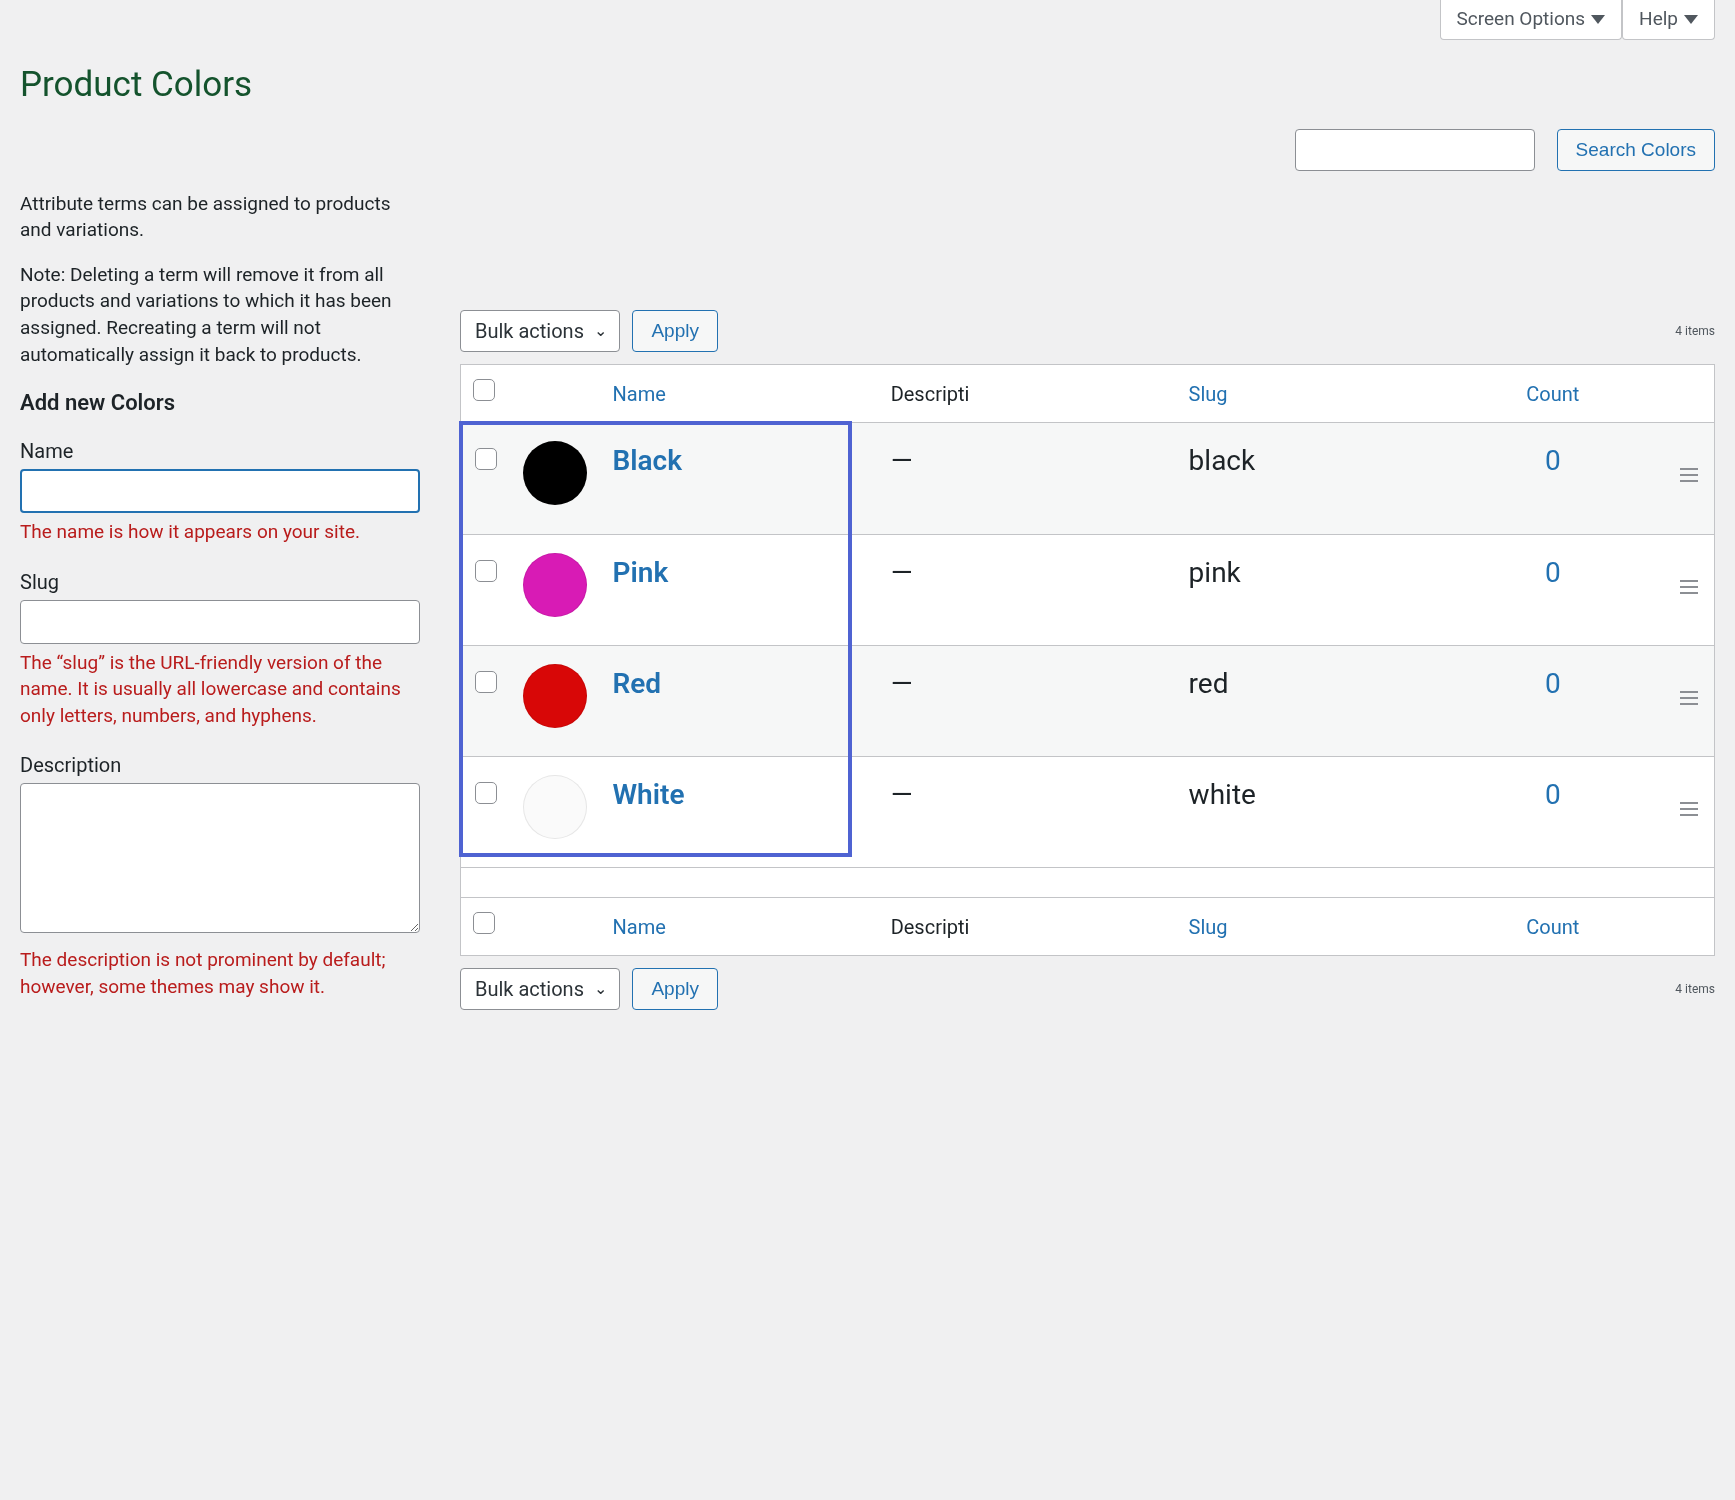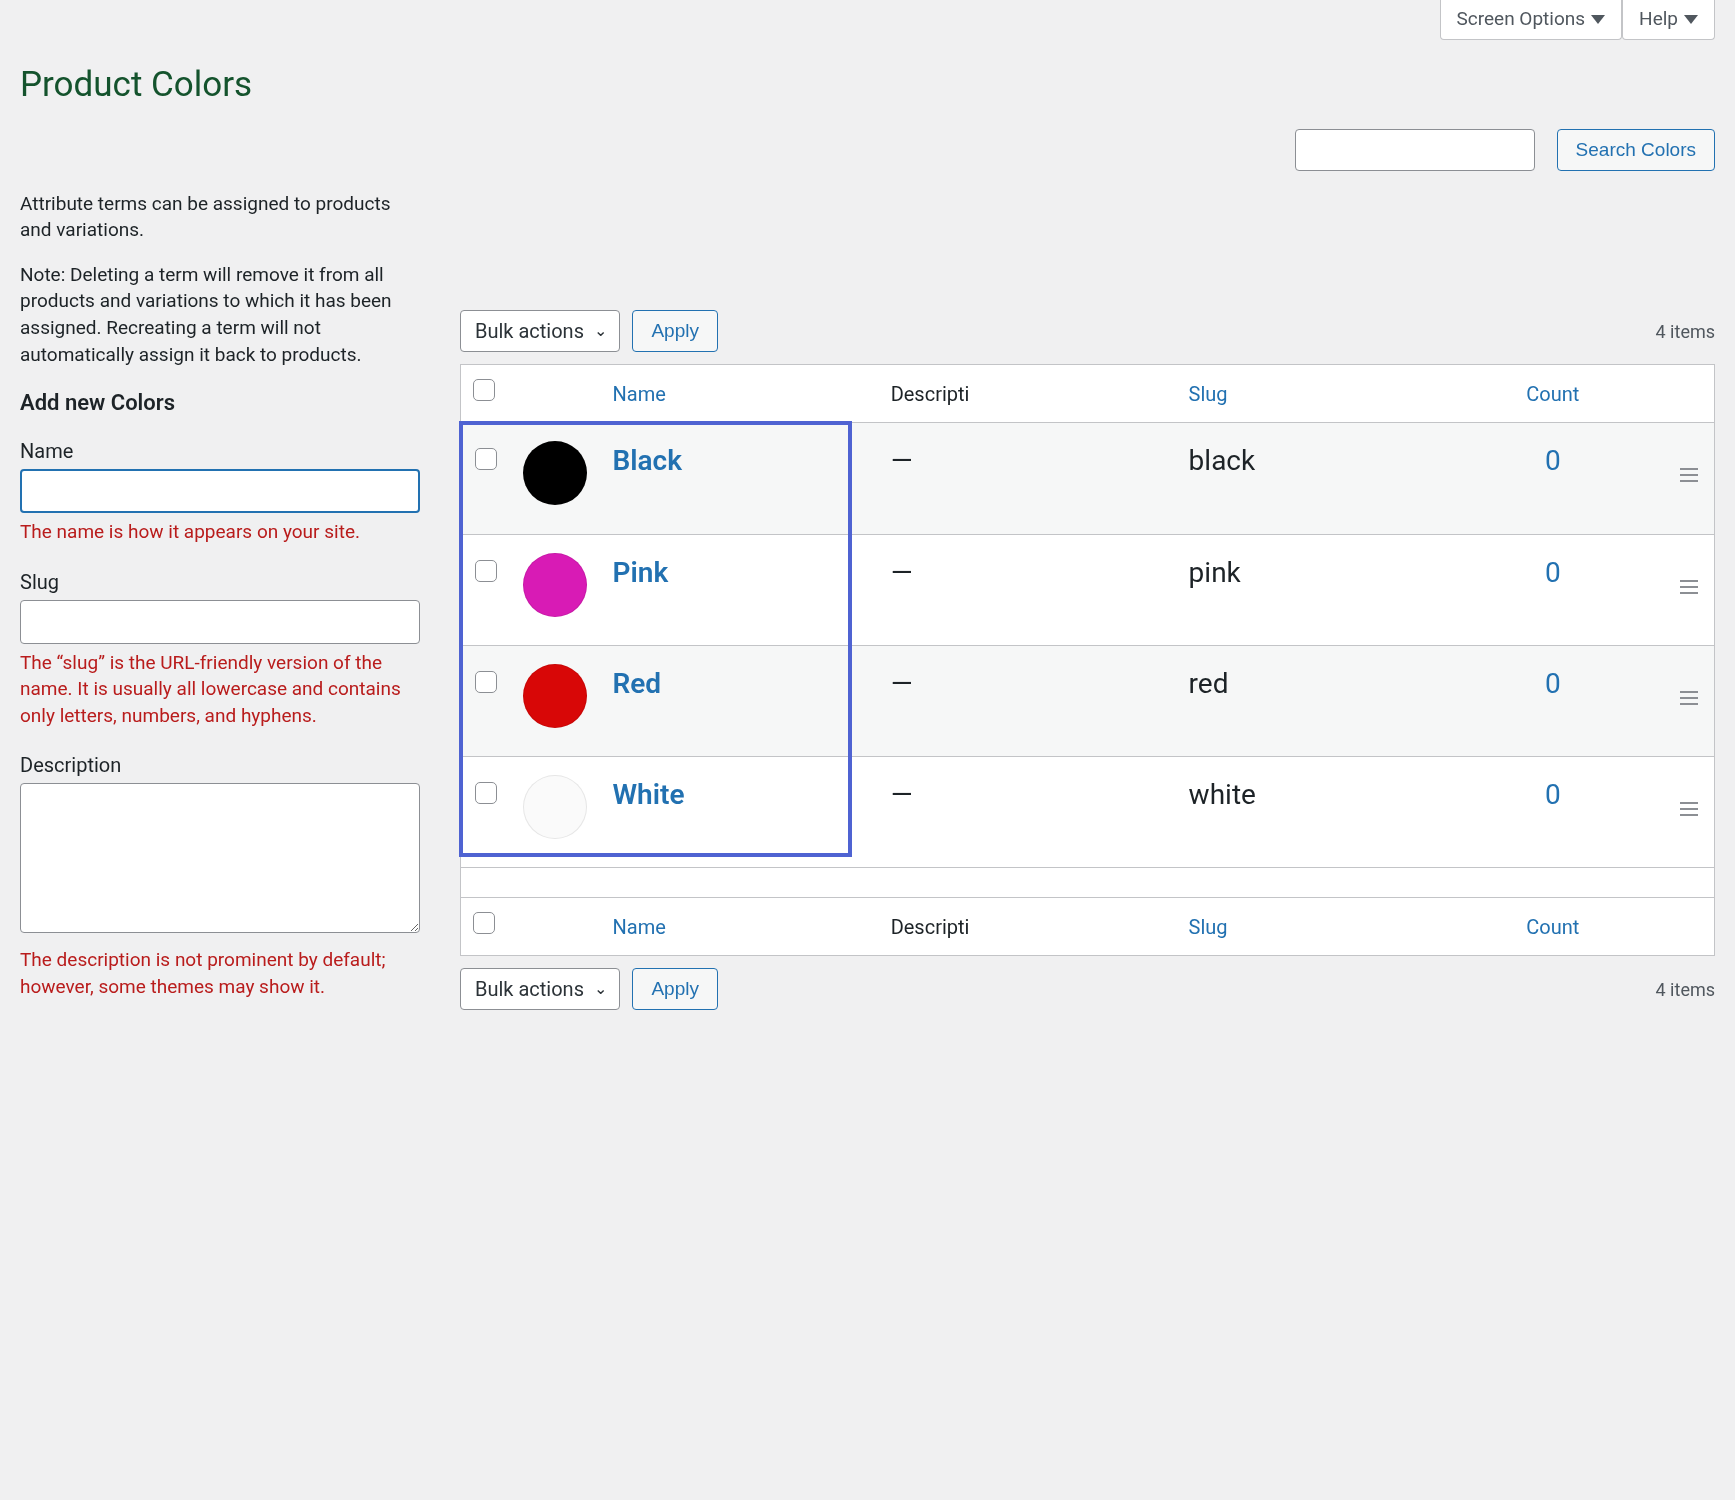--- a/index.html
+++ b/index.html
@@ -143,21 +143,21 @@
     align-items: center;
     gap: 10px;
     cursor: pointer;
     color: #2c3338;
   }
   .chev {
     font-size: 16px;
   }
   .item-count {
     color: #50575e;
-    font-size: 18px;
+    font-size: 12px;
   }
   table.list-table {
     width: 100%;
     border: 1px solid #c3c4c7;
     border-collapse: collapse;
     background: #fff;
   }
   table.list-table thead th,
   table.list-table tfoot th {
     text-align: left;

